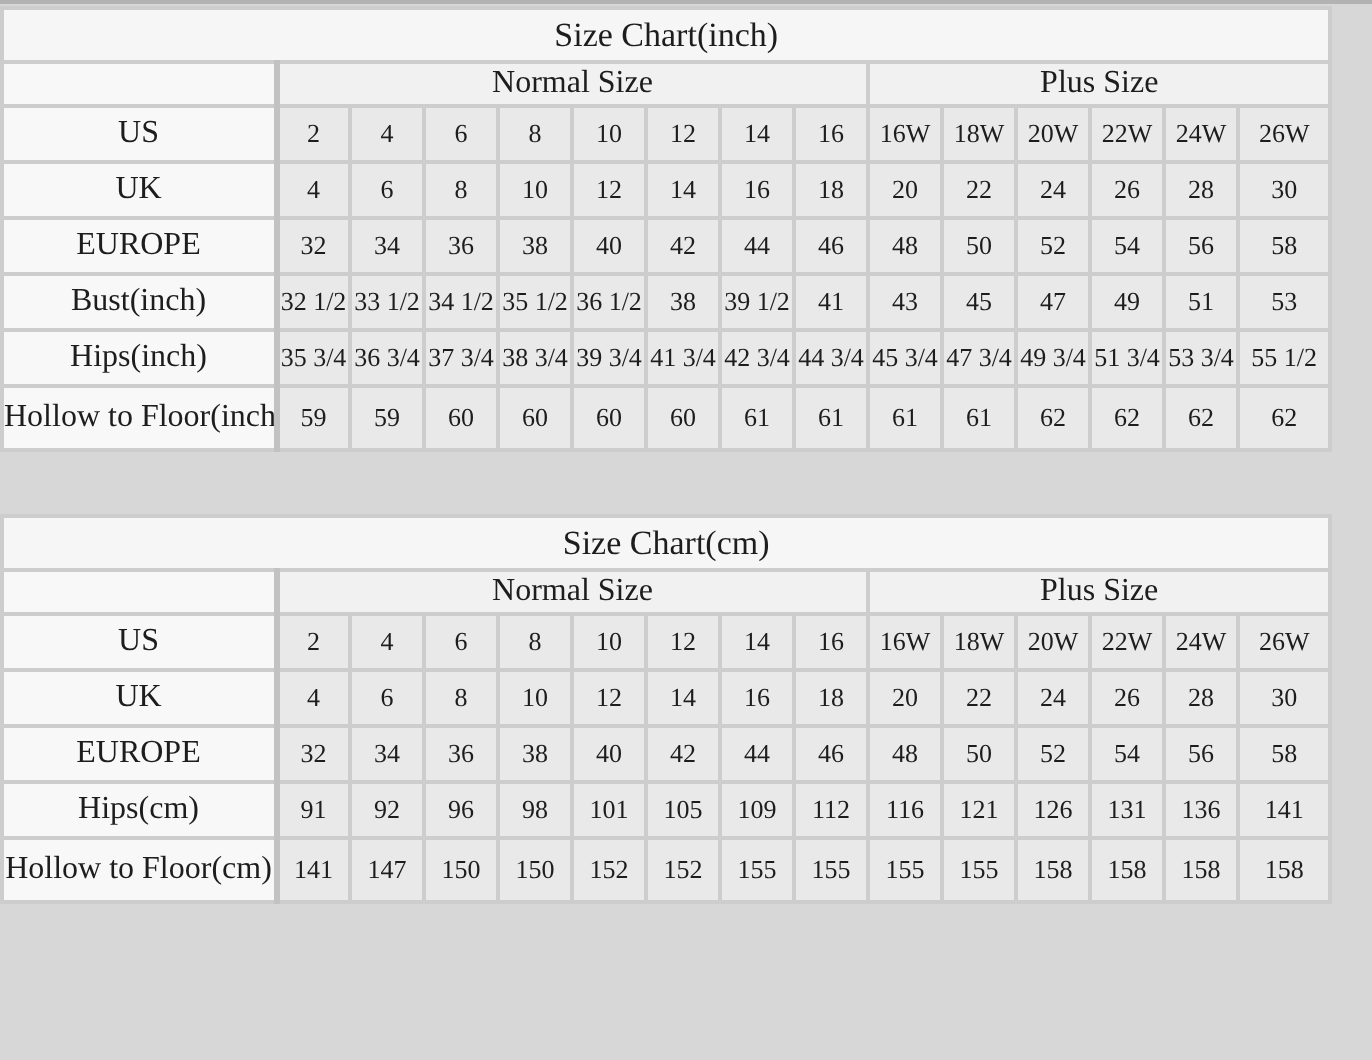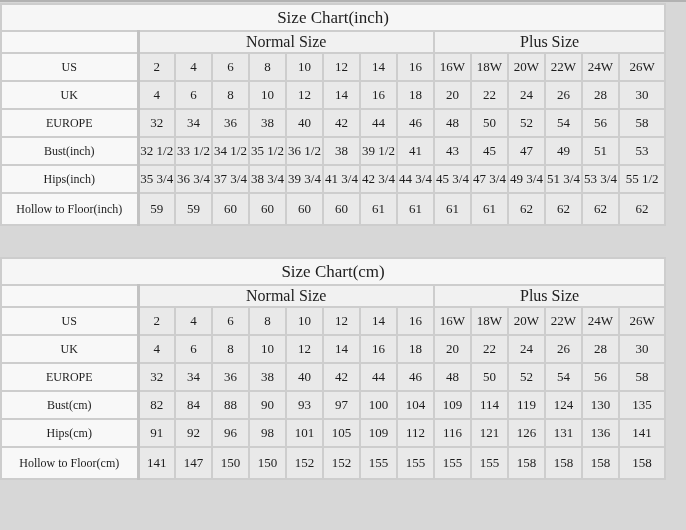--- a/index.html
+++ b/index.html
@@ -56,21 +56,21 @@
     border-right: 3px solid #c2c2c2;
   }
   .group-cell {
     background: #f1f1f1;
     font-size: 16px;
   }
   tbody tr { height: 28px; }
   tbody tr:last-child { height: 32px; }
   th.row-label {
     background: #f8f8f8;
-    font-size: 12px;
+    font-size: 16px;
     border-right: 3px solid #c2c2c2;
   }
   td.data-cell {
     background: #e9e9e9;
     font-size: 13px;
   }
 </style>
 </head>
 <body>
 
@@ -285,37 +285,20 @@
           <td class="data-cell">44</td>
           <td class="data-cell">46</td>
           <td class="data-cell">48</td>
           <td class="data-cell">50</td>
           <td class="data-cell">52</td>
           <td class="data-cell">54</td>
           <td class="data-cell">56</td>
           <td class="data-cell">58</td>
         </tr>
         <tr>
-          <th class="row-label">Bust(cm)</th>
-          <td class="data-cell">82</td>
-          <td class="data-cell">84</td>
-          <td class="data-cell">88</td>
-          <td class="data-cell">90</td>
-          <td class="data-cell">93</td>
-          <td class="data-cell">97</td>
-          <td class="data-cell">100</td>
-          <td class="data-cell">104</td>
-          <td class="data-cell">109</td>
-          <td class="data-cell">114</td>
-          <td class="data-cell">119</td>
-          <td class="data-cell">124</td>
-          <td class="data-cell">130</td>
-          <td class="data-cell">135</td>
-        </tr>
-        <tr>
           <th class="row-label">Hips(cm)</th>
           <td class="data-cell">91</td>
           <td class="data-cell">92</td>
           <td class="data-cell">96</td>
           <td class="data-cell">98</td>
           <td class="data-cell">101</td>
           <td class="data-cell">105</td>
           <td class="data-cell">109</td>
           <td class="data-cell">112</td>
           <td class="data-cell">116</td>

